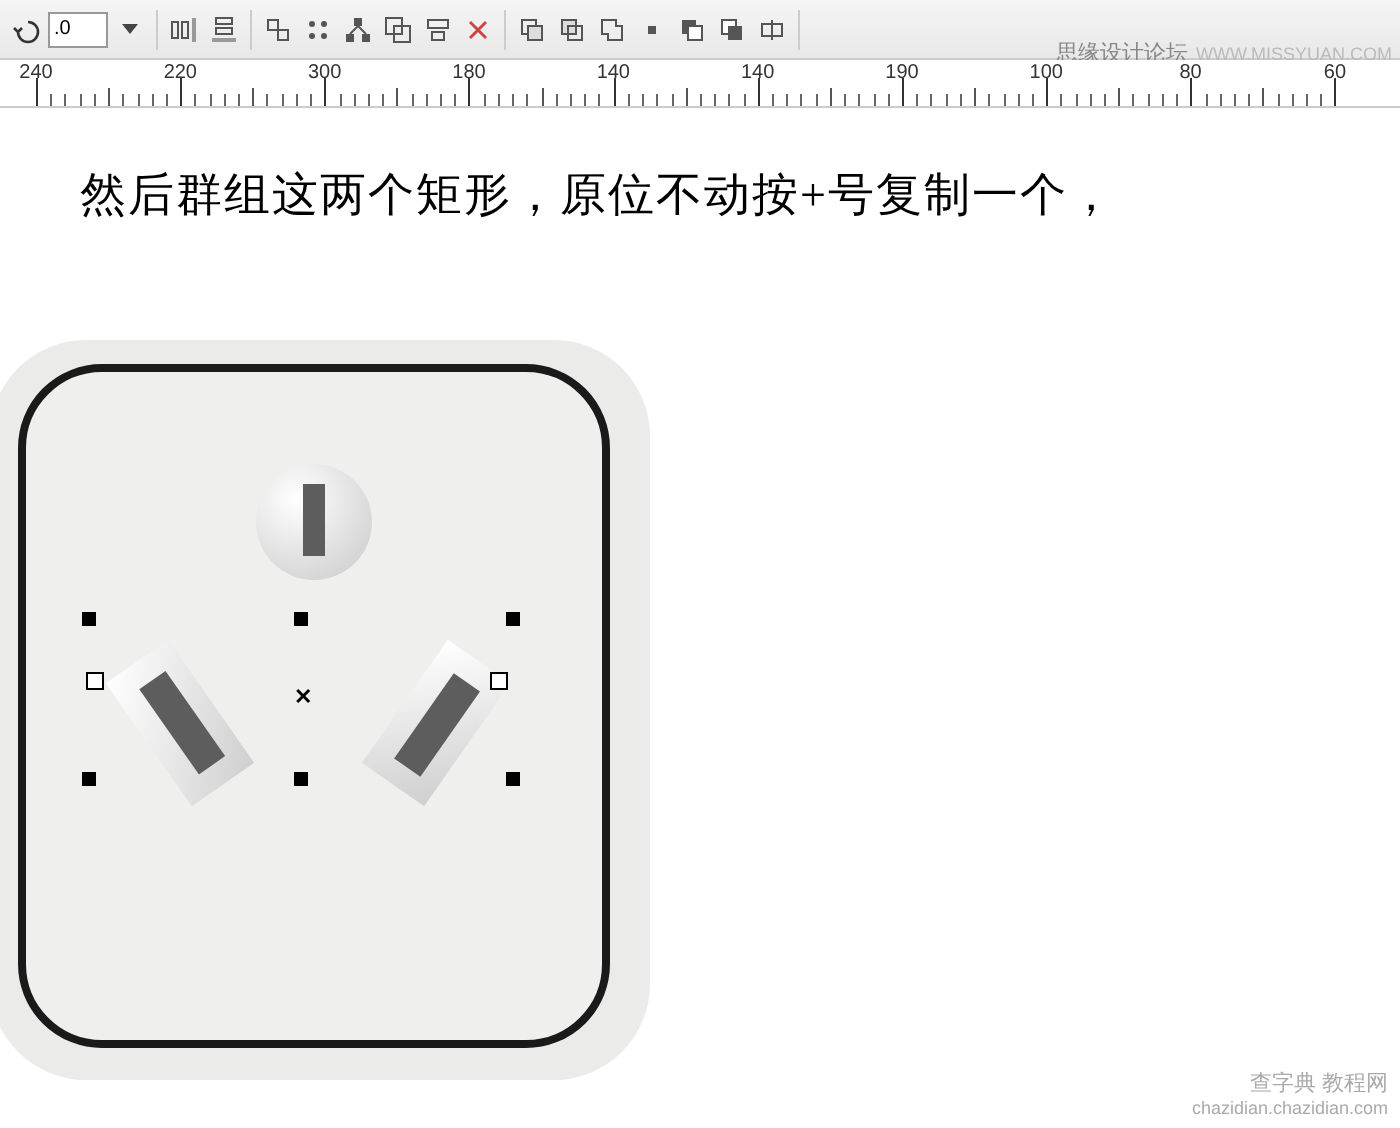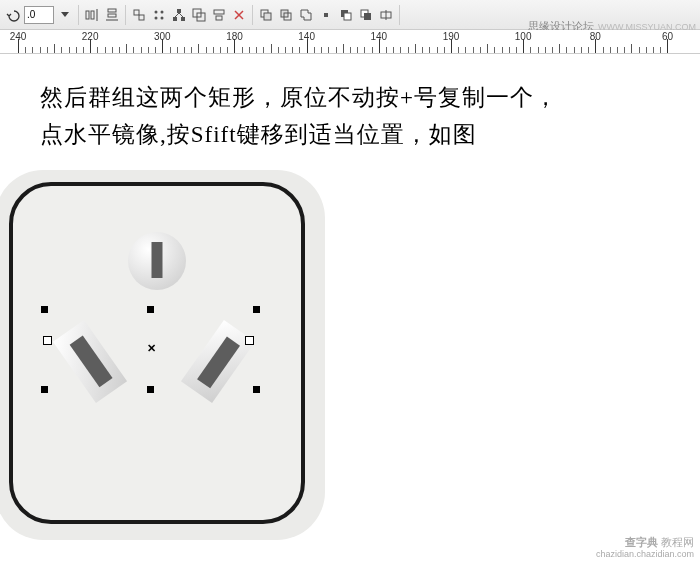--- a/index.html
+++ b/index.html
@@ -39,21 +39,21 @@
     .slot-outer { width: 38px; height: 75px; background: linear-gradient(135deg, #fff, #cfcfcf); }
     .slot-inner { position: absolute; top: 12px; left: 12px; width: 16px; height: 52px; background: #5d5d5d; }
     
     
     .handle { position: absolute; width: 7px; height: 7px; background: #000; }
     .handle-rot { position: absolute; width: 9px; height: 9px; border: 1px solid #000; background: #fff; }
     .center-x { position: absolute; font-size: 11px; color: #000; font-weight: bold; }
     
     
     .wm-br { position: absolute; bottom: 4px; right: 6px; font-size: 11px; color: #aaa; text-align: right; line-height: 1.2; }
-    .wm-brand { font-weight: bold; }
+    .wm-brand { font-weight: normal; }
     .wm-sub { font-size: 9px; }
   </style>
 </head>
 <body>
 
 <div class="toolbar">
   <div class="undo-group">
     <div class="undo-btn">
       <svg width="14" height="14" viewBox="0 0 14 14">
           <path d="M8 3 A5 5 0 1 1 3 8 M3 8 L1 6 M3 8 L5 6" stroke="#333" fill="none" stroke-width="1.3"></path>
@@ -271,21 +271,20 @@
       <div class="tick-minor" style="left: 653.052px;"></div>
       <div class="tick-minor" style="left: 660.268px;"></div>
       <div class="tick-major" style="left: 667.485px;"></div>
       <div class="tick-label" style="left: 667.485px;">60</div>
     </div>
 </div>
 
 <div class="canvas">
   <div class="instruction">
     <div>然后群组这两个矩形，原位不动按+号复制一个，</div>
-    <div>点水平镜像,按Sfift键移到适当位置，如图</div>
   </div>
 
   <div class="socket">
     <div class="socket-inner">
       <div class="socket-circle"></div>
       <div class="socket-top-slot"></div>
 
       <div class="slot-group left">
         <div class="slot-outer"></div>
         <div class="slot-inner"></div>

